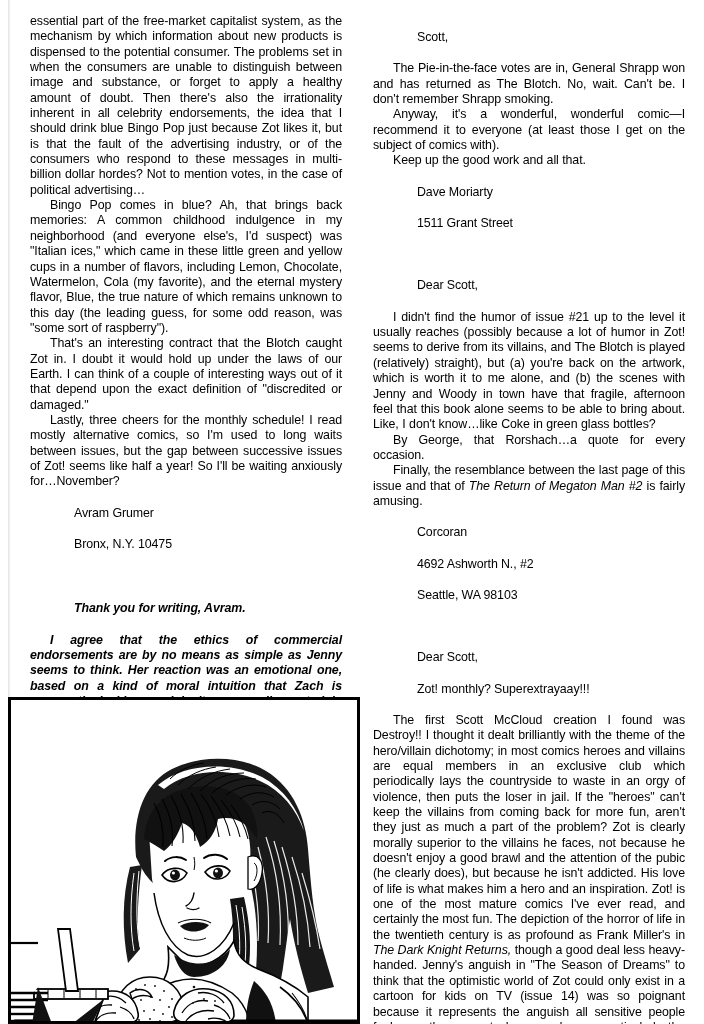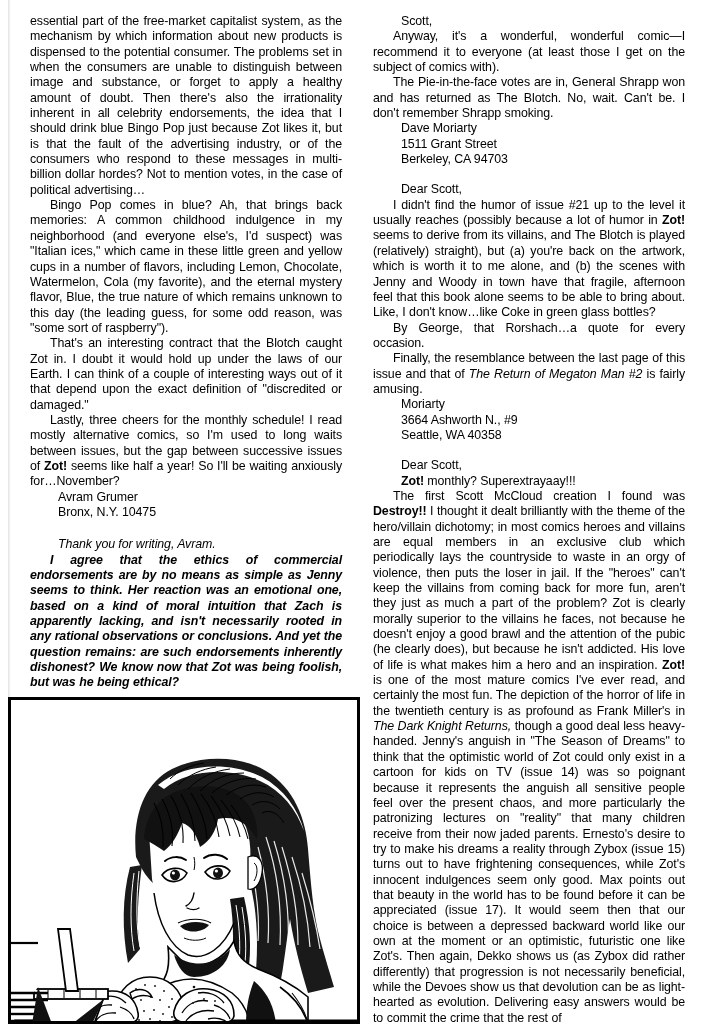--- a/index.html
+++ b/index.html
@@ -62,32 +62,32 @@
   }
   .para.indent { text-indent: 20px; }
   .para.noindent { text-indent: 0; }
 
   .editor-reply {
     font-style: italic;
     font-weight: 600;
   }
 
   .sig {
-    margin: 0;
+    margin: 16px;
     font-size: 12.4px;
     line-height: 15.35px;
     padding-left: 28px;
     text-align: left;
     letter-spacing: -0.1px;
   }
-  .sig.italic { font-style: italic; font-weight: 400; }
+  .sig.italic { font-style: italic; font-weight: 700; }
   .gap-md { height: 15px; }
   .gap-lg { height: 17px; }
 
-  b, .bold { font-weight: 700; }
+  b, .bold { font-weight: 400; }
   i, .ital { }
 
   
   .panel {
     position: absolute;
     left: 0px;
     top: 697px;
     width: 352px;
     height: 327px;
     overflow: hidden;
@@ -120,35 +120,35 @@
       <div class="gap-lg"></div>
 
       <p class="sig italic">Thank you for writing, Avram.</p>
       <p class="para indent editor-reply">I agree that the ethics of commercial endorsements are by no means as simple as Jenny seems to think. Her reaction was an emotional one, based on a kind of moral intuition that Zach is apparently lacking, and isn't necessarily rooted in any rational observations or conclusions. And yet the question remains: are such endorsements inherently dishonest? We know now that Zot was being foolish, but was he being ethical?</p>
 
     </div>
 
     <div class="col col-right">
 
       <p class="sig">Scott,</p>
+      <p class="para indent">The Pie-in-the-face votes are in, General Shrapp won and has returned as The Blotch. No, wait. Can't be. I don't remember Shrapp smoking.</p>
       <p class="para indent">Anyway, it's a wonderful, wonderful comic—I recommend it to everyone (at least those I get on the subject of comics with).</p>
-      <p class="para indent">The Pie-in-the-face votes are in, General Shrapp won and has returned as The Blotch. No, wait. Can't be. I don't remember Shrapp smoking.</p>
+      <p class="para indent">Keep up the good work and all that.</p>
       <p class="sig">Dave Moriarty</p>
       <p class="sig">1511 Grant Street</p>
-      <p class="sig">Berkeley, CA 94703</p>
 
       <div class="gap-md"></div>
 
       <p class="sig">Dear Scott,</p>
       <p class="para indent"><span>I didn't find the humor of issue #21 up to the level it usually reaches (possibly because a lot of humor in </span><b>Zot!</b><span> seems to derive from its villains, and The Blotch is played (relatively) straight), but (a) you're back on the artwork, which is worth it to me alone, and (b) the scenes with Jenny and Woody in town have that fragile, afternoon feel that this book alone seems to be able to bring about. Like, I don't know…like Coke in green glass bottles?</span></p>
       <p class="para indent">By George, that Rorshach…a quote for every occasion.</p>
       <p class="para indent"><span>Finally, the resemblance between the last page of this issue and that of </span><i>The Return of Megaton Man #2</i><span> is fairly amusing.</span></p>
-      <p class="sig">Moriarty</p>
-      <p class="sig">3664 Ashworth N., #9</p>
-      <p class="sig">Seattle, WA 40358</p>
+      <p class="sig">Corcoran</p>
+      <p class="sig">4692 Ashworth N., #2</p>
+      <p class="sig">Seattle, WA 98103</p>
 
       <div class="gap-md"></div>
 
       <p class="sig">Dear Scott,</p>
       <p class="sig"><b>Zot!</b><span> monthly? Superextrayaay!!!</span></p>
 
       <p class="para indent"><span>The first Scott McCloud creation I found was </span><b>Destroy!!</b><span> I thought it dealt brilliantly with the theme of the hero/villain dichotomy; in most comics heroes and villains are equal members in an exclusive club which periodically lays the countryside to waste in an orgy of violence, then puts the loser in jail. If the "heroes" can't keep the villains from coming back for more fun, aren't they just as much a part of the problem? Zot is clearly morally superior to the villains he faces, not because he doesn't enjoy a good brawl and the attention of the pubic (he clearly does), but because he isn't addicted. His love of life is what makes him a hero and an inspiration. </span><b>Zot!</b><span> is one of the most mature comics I've ever read, and certainly the most fun. The depiction of the horror of life in the twentieth century is as profound as Frank Miller's in </span><i>The Dark Knight Returns,</i><span> though a good deal less heavy-handed. Jenny's anguish in "The Season of Dreams" to think that the optimistic world of Zot could only exist in a cartoon for kids on TV (issue 14) was so poignant because it represents the anguish all sensitive people feel over the present chaos, and more particularly the patronizing lectures on "reality" that many children receive from their now jaded parents. Ernesto's desire to try to make his dreams a reality through Zybox (issue 15) turns out to have frightening consequences, while Zot's innocent indulgences seem only good. Max points out that beauty in the world has to be found before it can be appreciated (issue 17). It would seem then that our choice is between a depressed backward world like our own at the moment or an optimistic, futuristic one like Zot's. Then again, Dekko shows us (as Zybox did rather differently) that progression is not necessarily beneficial, while the Devoes show us that devolution can be as light-hearted as evolution. Delivering easy answers would be to commit the crime that the rest of</span></p>
 
     </div>
   </div>

